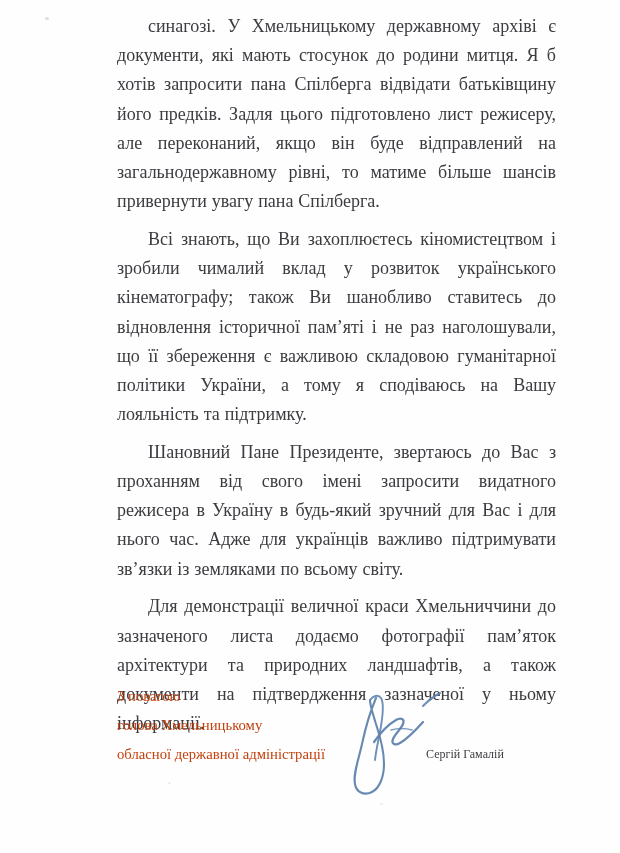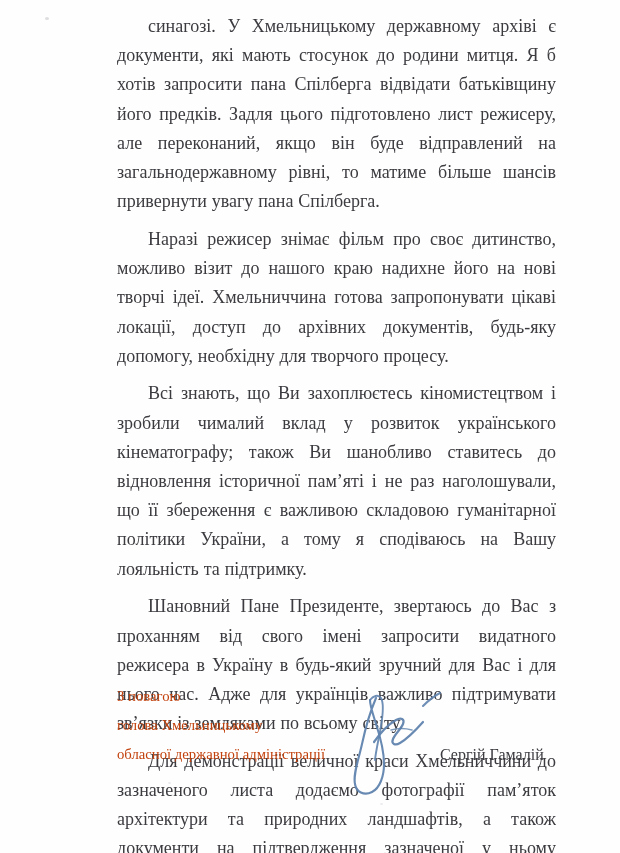--- a/index.html
+++ b/index.html
@@ -82,23 +82,23 @@
     white-space: nowrap;
     color: #c2410c;
   }
   .sign-row {
     position: relative;
     display: flex;
     align-items: flex-start;
   }
   .sign-name {
     position: absolute;
-    left: 323px;
+    left: 309px;
     top: 0;
-    font-size: 16px;
+    font-size: 12px;
     line-height: 29.2px;
     white-space: nowrap;
     color: #3b3b40;
   }
 
   .signature-mark {
     position: absolute;
     left: 343px;
     top: 686px;
     width: 120px;
@@ -116,21 +116,20 @@
 <body>
 
 <div class="page">
 
   <div class="scan-speck"></div>
   <div class="scan-speck s2"></div>
   <div class="scan-speck s3"></div>
 
   <div class="body-text">
     <p class="para">синагозі.  У Хмельницькому державному архіві є документи, які мають стосунок до родини митця. Я б хотів запросити пана Спілберга відвідати батьківщину його предків. Задля цього підготовлено лист режисеру, але переконаний, якщо він буде відправлений на загальнодержавному рівні, то матиме більше шансів привернути увагу пана Спілберга.</p>
-    <p class="para">Наразі режисер знімає фільм про своє дитинство, можливо візит до нашого краю надихне його на нові творчі ідеї. Хмельниччина готова запропонувати цікаві локації, доступ до архівних документів, будь-яку допомогу, необхідну для творчого процесу.</p>
     <p class="para">Всі знають, що Ви захоплюєтесь кіномистецтвом і зробили чималий вклад у розвиток українського кінематографу; також Ви шанобливо ставитесь до відновлення історичної пам’яті і не раз наголошували, що її збереження є важливою складовою гуманітарної політики України, а тому  я сподіваюсь  на Вашу лояльність та підтримку.</p>
     <p class="para">Шановний Пане Президенте,  звертаюсь до Вас з проханням  від свого імені  запросити видатного режисера в Україну в будь-який зручний для Вас і для нього час. Адже   для українців важливо підтримувати зв’язки із земляками по всьому світу.</p>
     <p class="para">Для демонстрації величної краси Хмельниччини до зазначеного листа додаємо фотографії пам’яток архітектури та природних ландшафтів, а також документи на підтвердження зазначеної у ньому інформації.</p>
   </div>
 
   <div class="sign-block">
     <div class="sign-line">З повагою</div>
     <div class="sign-line">голова Хмельницькому</div>
     <div class="sign-row">
       <div class="sign-line">обласної державної адміністрації</div>

